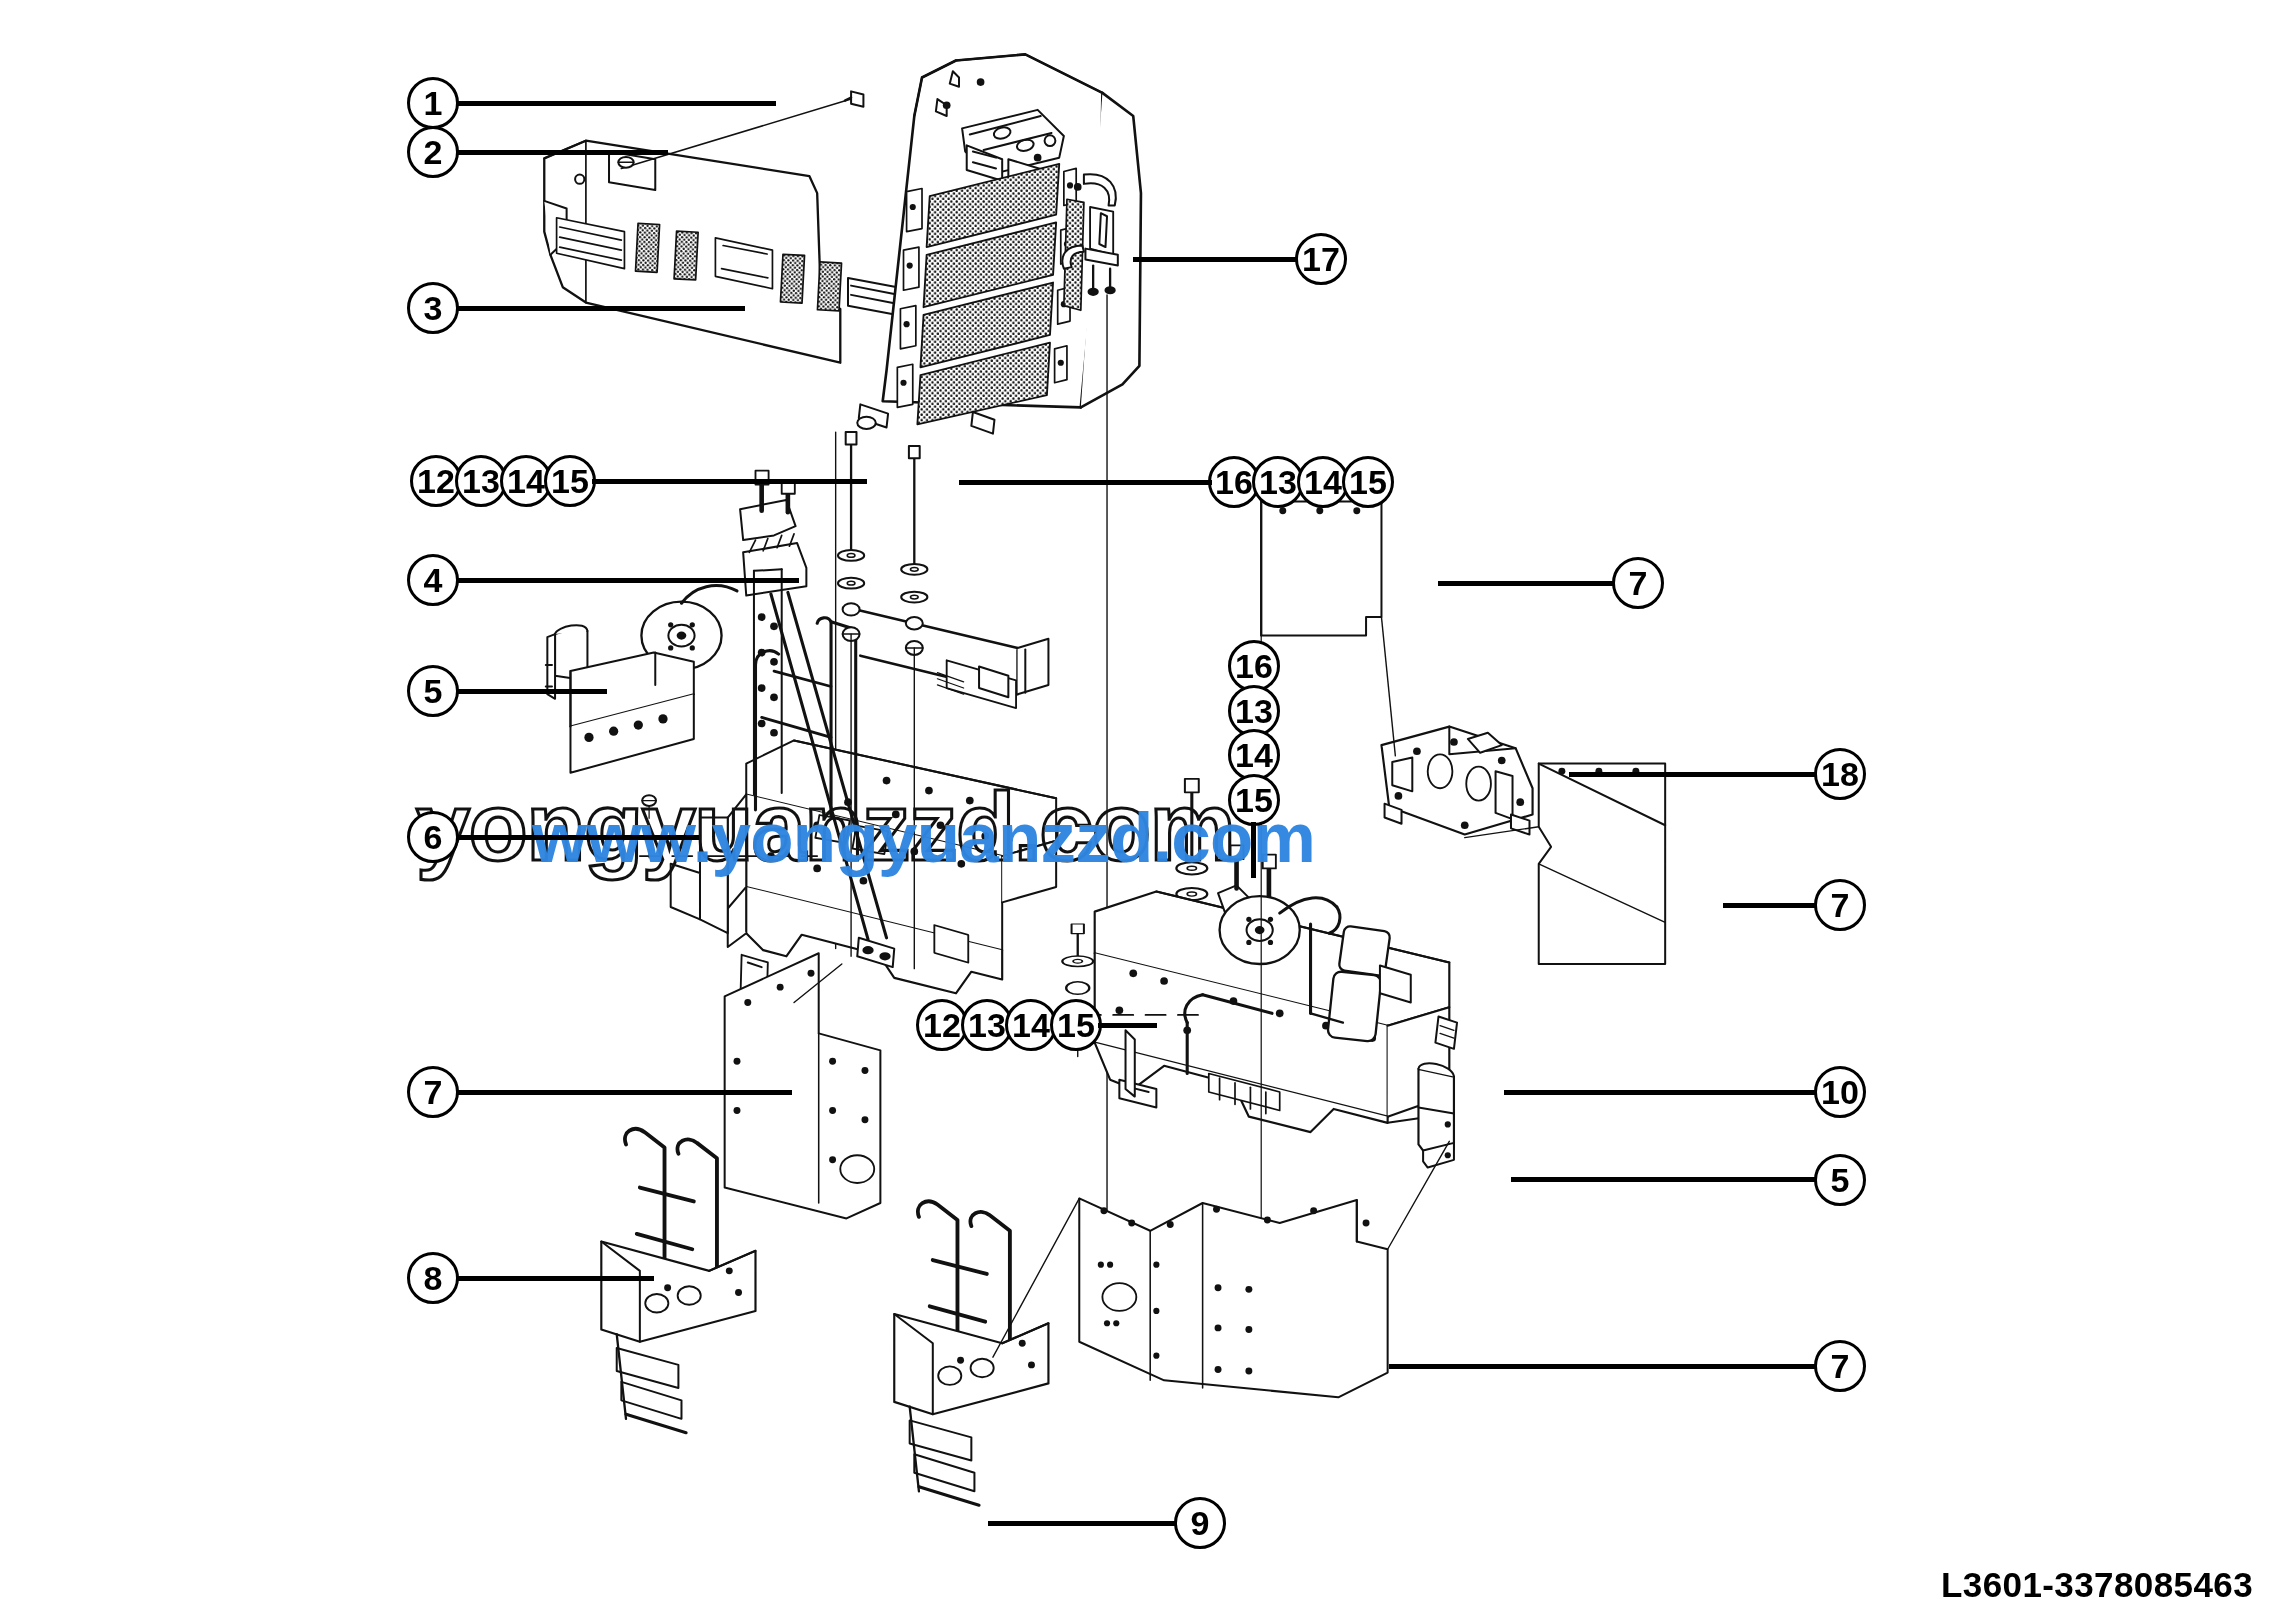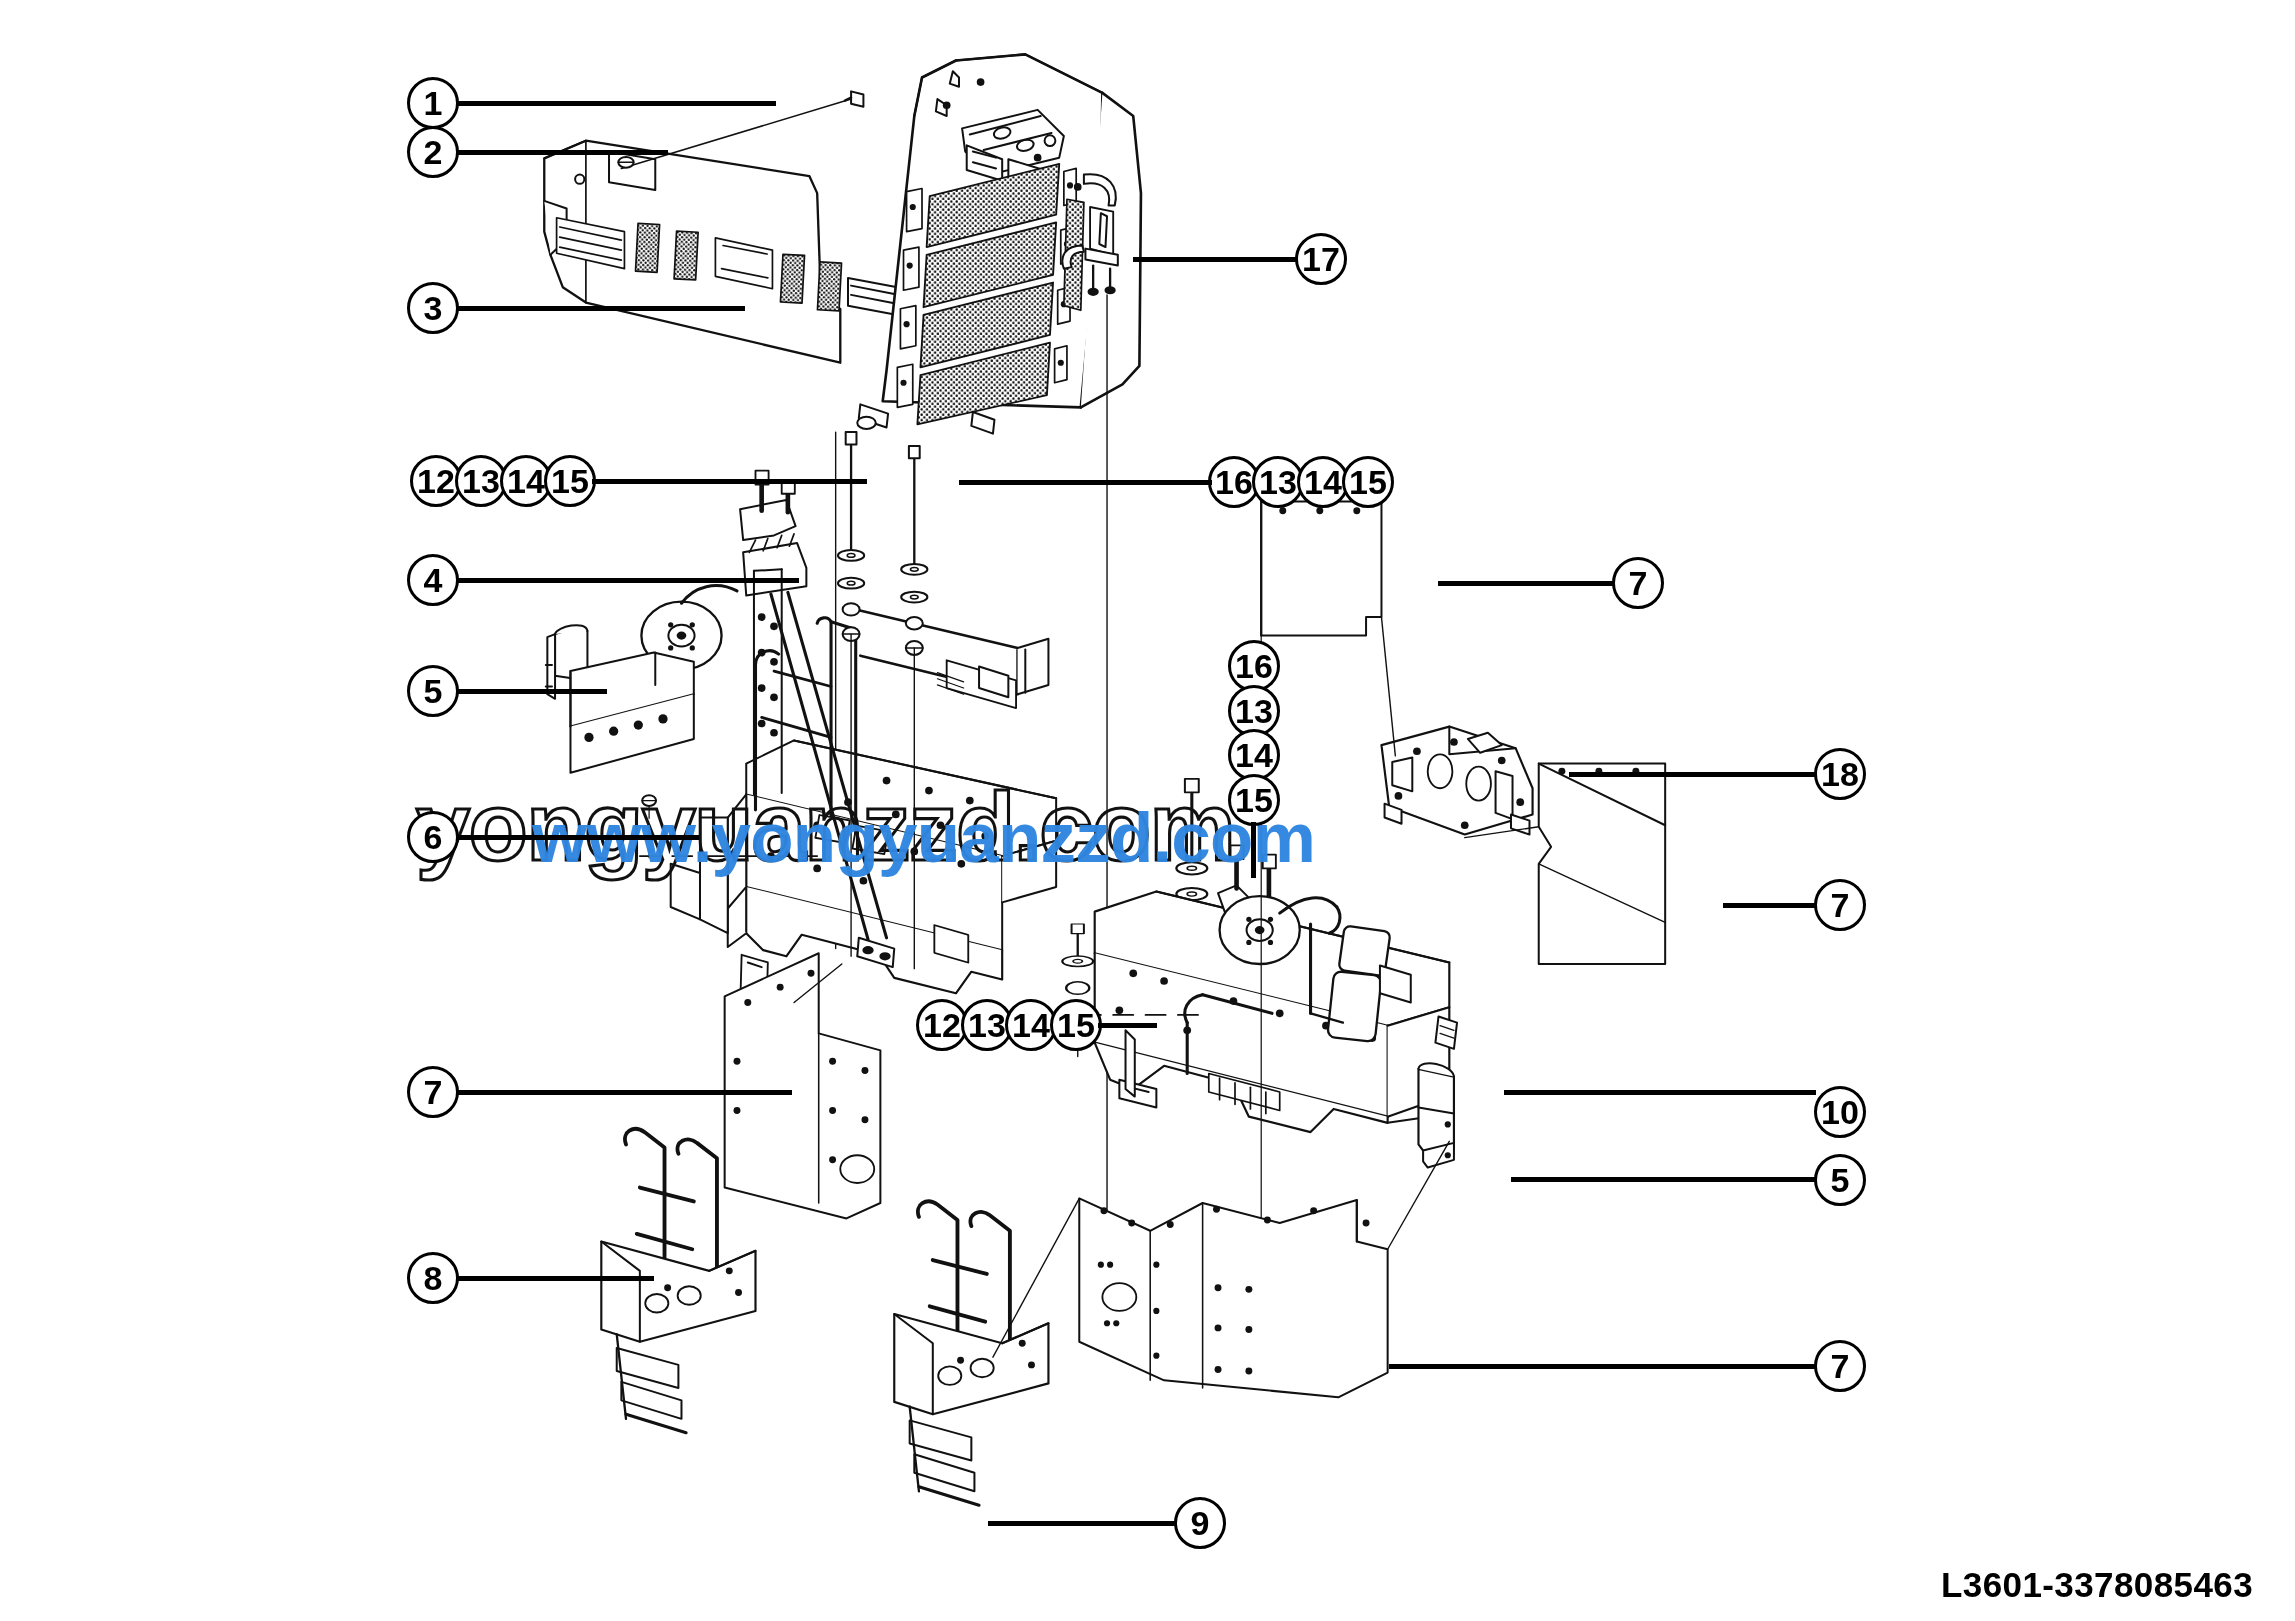--- a/index.html
+++ b/index.html
@@ -581,21 +581,21 @@
       <div class="callout c-sz" style="left: 1174px; top: 1497px;">9</div>
       <div class="lead" style="left: 988px; top: 1521px; width: 188px;"></div>
       <div class="callout c-sz" style="left: 1295px; top: 233px;">17</div>
       <div class="lead" style="left: 1133px; top: 257px; width: 165px;"></div>
       <div class="callout c-sz" style="left: 1612px; top: 557px;">7</div>
       <div class="lead" style="left: 1438px; top: 581px; width: 176px;"></div>
       <div class="callout c-sz" style="left: 1814px; top: 748px;">18</div>
       <div class="lead" style="left: 1569px; top: 772px; width: 247px;"></div>
       <div class="callout c-sz" style="left: 1814px; top: 879px;">7</div>
       <div class="lead" style="left: 1723px; top: 903px; width: 93px;"></div>
-      <div class="callout c-sz" style="left: 1814px; top: 1066px; margin-top: 20px;">10</div>
+      <div class="callout c-sz" style="left: 1814px; top: 1066px;">10</div>
       <div class="lead" style="left: 1504px; top: 1090px; width: 312px;"></div>
       <div class="callout c-sz" style="left: 1814px; top: 1154px;">5</div>
       <div class="lead" style="left: 1511px; top: 1177px; width: 305px;"></div>
       <div class="callout c-sz" style="left: 1814px; top: 1340px;">7</div>
       <div class="lead" style="left: 1389px; top: 1364px; width: 427px;"></div>
       <div class="callout c-sz" style="left: 410px; top: 455px;">12</div>
       <div class="callout c-sz" style="left: 455px; top: 455px;">13</div>
       <div class="callout c-sz" style="left: 500px; top: 455px;">14</div>
       <div class="callout c-sz" style="left: 544px; top: 455px;">15</div>
       <div class="lead" style="left: 592px; top: 479px; width: 275px;"></div>

